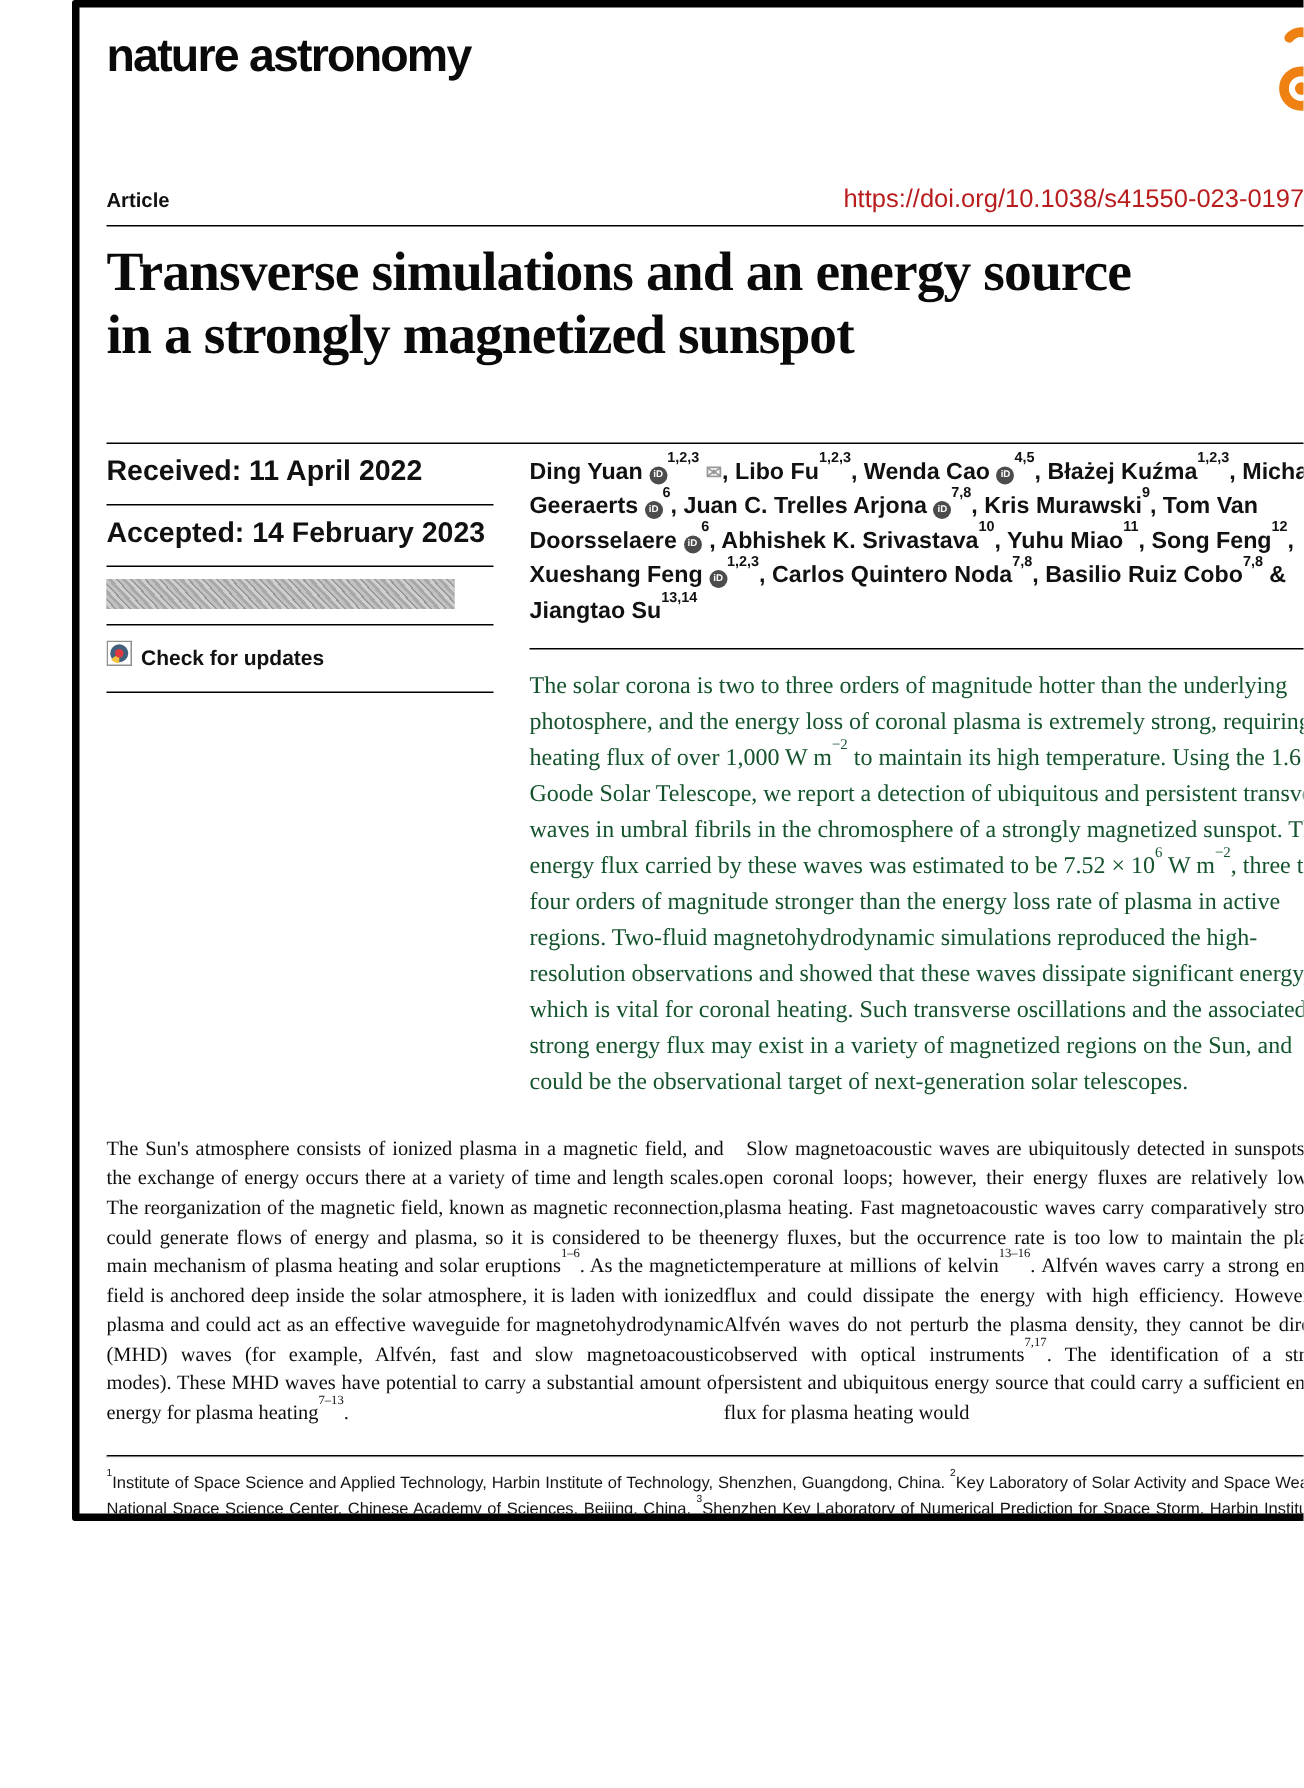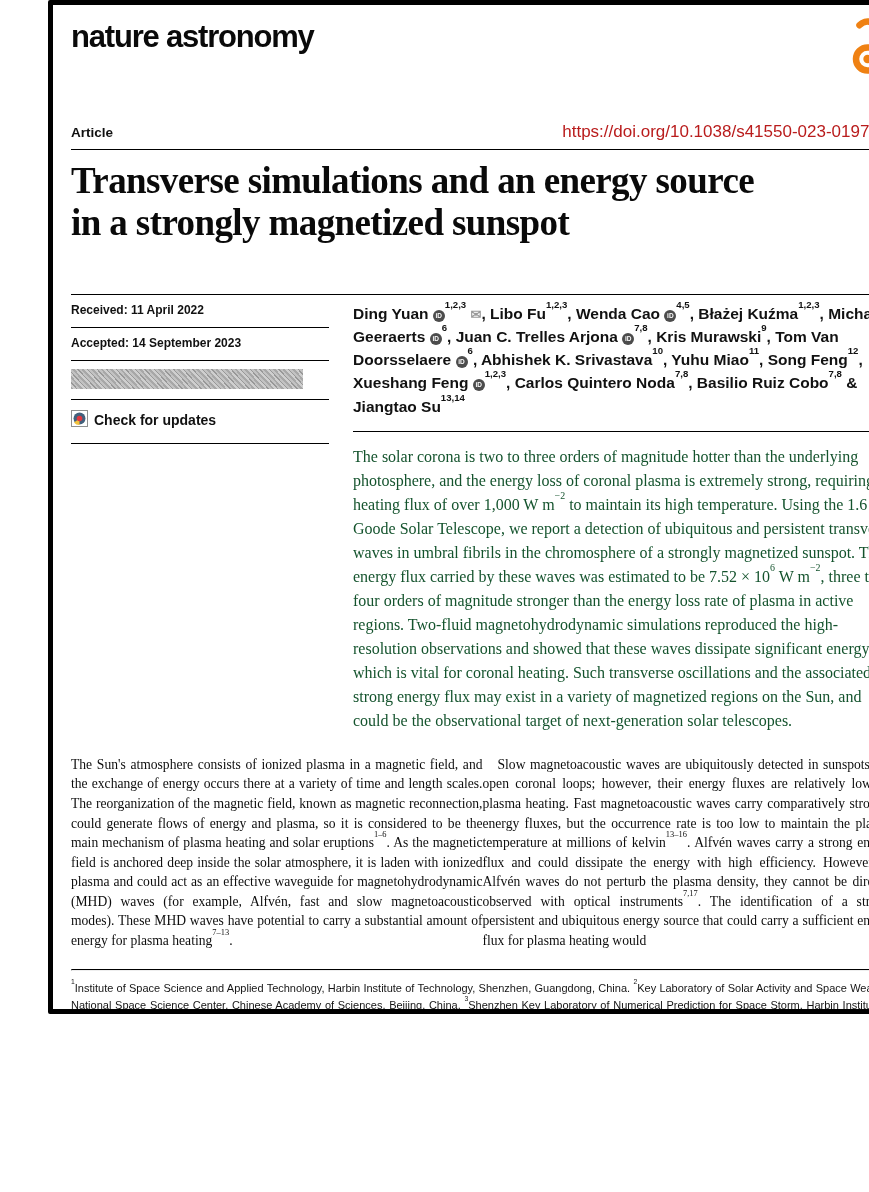--- a/index.html
+++ b/index.html
@@ -28,21 +28,21 @@
 
   h1.title {
     margin-top:10px;
     font-family:"Liberation Serif", serif; font-weight:800;
     font-size:37px; line-height:1.13; letter-spacing:-0.6px; color:#0a0a0a;
   }
   .rule-meta { margin-top:50px; }
 
   .meta-grid { display:flex; gap:24px; }
   .dates-col { width:258px; flex:0 0 258px; }
-  .date-row { padding:8px 0 10px; border-bottom:1.5px solid #000; font-size:12px; font-weight:700; }
+  .date-row { padding:8px 0 10px; border-bottom:1.5px solid #000; font-size:19px; font-weight:700; }
   .redacted-row { padding:8px 0 10px; border-bottom:1.5px solid #000; }
   .redacted-bar {
     width:232px; height:20px;
     background:
       repeating-linear-gradient(47deg, #a8a8a8 0 2px, #cfcfcf 2px 4px, #989898 4px 5px, #c2c2c2 5px 7px),
       #b5b5b5;
   }
   .check-row { padding:10px 0 12px; border-bottom:1.5px solid #000; display:flex; align-items:center; gap:6px; cursor:pointer; }
   .check-label { font-size:14px; font-weight:700; }
 
@@ -100,21 +100,21 @@
     <h1 class="title">
       <span>Transverse simulations and an energy source</span><br>
       <span>in a strongly magnetized sunspot</span>
     </h1>
 
     <hr class="rule rule-meta">
 
     <div class="meta-grid">
       <aside class="dates-col">
         <div class="date-row">Received: 11 April 2022</div>
-        <div class="date-row">Accepted: 14 September 2023</div>
+        <div class="date-row">Accepted: 14 February 2023</div>
         <div class="redacted-row">
           <div class="redacted-bar"></div>
         </div>
         <div class="check-row">
           <span>
             <svg width="17" height="17" viewBox="0 0 17 17" aria-hidden="true">
               <rect x="0.5" y="0.5" width="16" height="16" fill="#fff" stroke="#8f8f8f"></rect>
               <circle cx="8.5" cy="8.5" r="6" fill="#42607c"></circle>
               <path d="M8.5 8.5 L3 12.5 A6.5 6.5 0 0 0 8.5 15 Z" fill="#f2c23f"></path>
               <circle cx="8.5" cy="8.5" r="2.8" fill="#e2383f"></circle>

